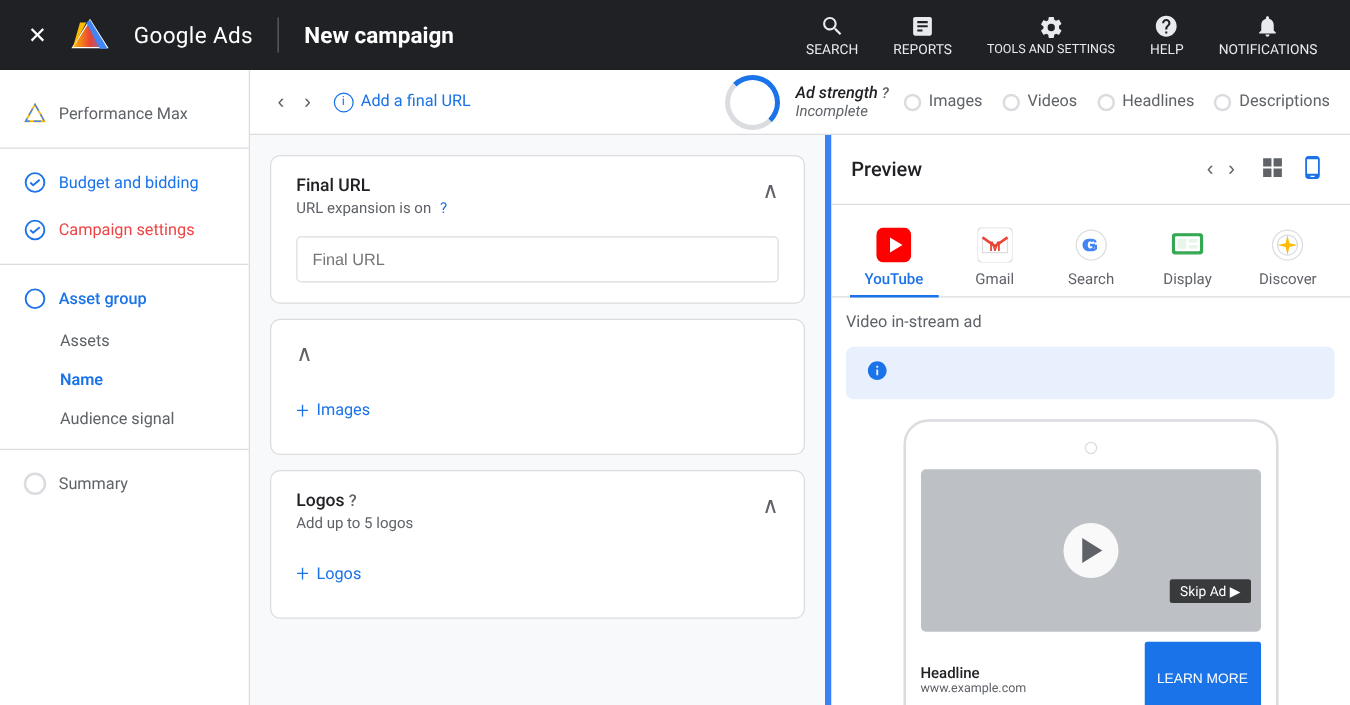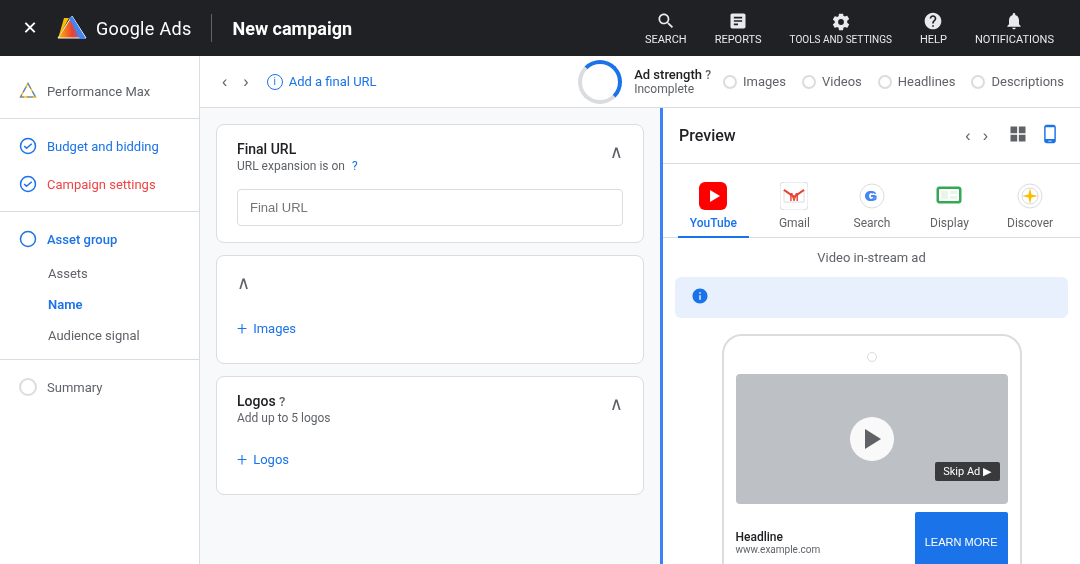--- a/index.html
+++ b/index.html
@@ -16,21 +16,21 @@
       gap: 12px;
       color: #fff;
       position: relative;
       z-index: 10;
     }
     .close-btn {
       background: none; border: none; color: #fff; cursor: pointer; font-size: 18px; padding: 4px;
       display: flex; align-items: center; justify-content: center; width: 28px; height: 28px;
     }
     .logo-area {
-      display: flex; align-items: center; gap: 8px;
+      display: flex; align-items: center; gap: 19px;
     }
     .logo-icon {
       width: 32px; height: 32px;
     }
     .logo-text {
       font-size: 18px; font-weight: 400; color: #fff; letter-spacing: 0.3px;
     }
     .nav-divider {
       width: 1px; height: 28px; background: rgba(255,255,255,0.3); margin: 0 8px;
     }
@@ -119,21 +119,21 @@
     .subheader-spacer { flex: 1; }
     .ad-strength-section {
       display: flex; align-items: center; gap: 12px;
     }
     .ad-strength-circle {
       width: 44px; height: 44px; border-radius: 50%;
       border: 4px solid #dadce0;
       border-top-color: #1a73e8;
       border-right-color: #1a73e8;
     }
-    .ad-strength-text { font-size: 13px; }
+    .ad-strength-text { font-size: 13px; font-style: italic; }
     .ad-strength-label { font-weight: 500; color: #202124; }
     .ad-strength-value { color: #5f6368; font-size: 12px; }
     .asset-buttons {
       display: flex; gap: 16px;
     }
     .asset-btn {
       display: flex; align-items: center; gap: 6px; font-size: 13px; color: #5f6368; cursor: pointer;
     }
     .asset-radio {
       width: 14px; height: 14px; border-radius: 50%; border: 2px solid #dadce0;
@@ -178,21 +178,21 @@
     .add-link {
       display: flex; align-items: center; gap: 6px; color: #1a73e8; font-size: 13px;
       cursor: pointer; padding: 8px 0;
     }
     .plus-icon { font-size: 18px; font-weight: 300; }
 
     
     .preview-panel {
       width: 420px;
       background: #fff;
-      border-left: 3px solid #3b82f6;
+      border-left: 5px solid #3b82f6;
       flex-shrink: 0;
       display: flex;
       flex-direction: column;
     }
     .preview-header {
       display: flex; align-items: center; justify-content: space-between;
       padding: 12px 16px; border-bottom: 1px solid #dadce0;
     }
     .preview-title { font-size: 16px; font-weight: 500; color: #202124; }
     .preview-nav { display: flex; gap: 4px; align-items: center; }
@@ -212,21 +212,21 @@
       display: flex; flex-direction: column; align-items: center; gap: 6px;
       padding: 6px 12px; cursor: pointer; font-size: 12px; color: #5f6368;
       border-bottom: 2px solid transparent; margin-bottom: -1px; min-width: 64px;
     }
     .platform-tab.active { color: #1a73e8; border-bottom-color: #1a73e8; font-weight: 500; }
     .platform-tab-icon { width: 28px; height: 28px; }
 
     
     .preview-content { flex: 1; overflow-y: auto; padding: 12px; }
     .preview-ad-type {
-      text-align: center; font-size: 13px; color: #5f6368; margin-bottom: 12px;
+      text-align: left; font-size: 13px; color: #5f6368; margin-bottom: 12px;
     }
     .preview-info-box {
       background: #e8f0fe; border-radius: 6px; padding: 10px 16px;
       display: flex; align-items: center; gap: 10px; margin-bottom: 16px;
     }
     .preview-info-icon { color: #1a73e8; font-size: 14px; flex-shrink: 0; }
     .preview-info-text { font-size: 12px; color: #3c4043; line-height: 1.4; text-align: center; flex: 1; }
 
     
     .phone-mockup {

